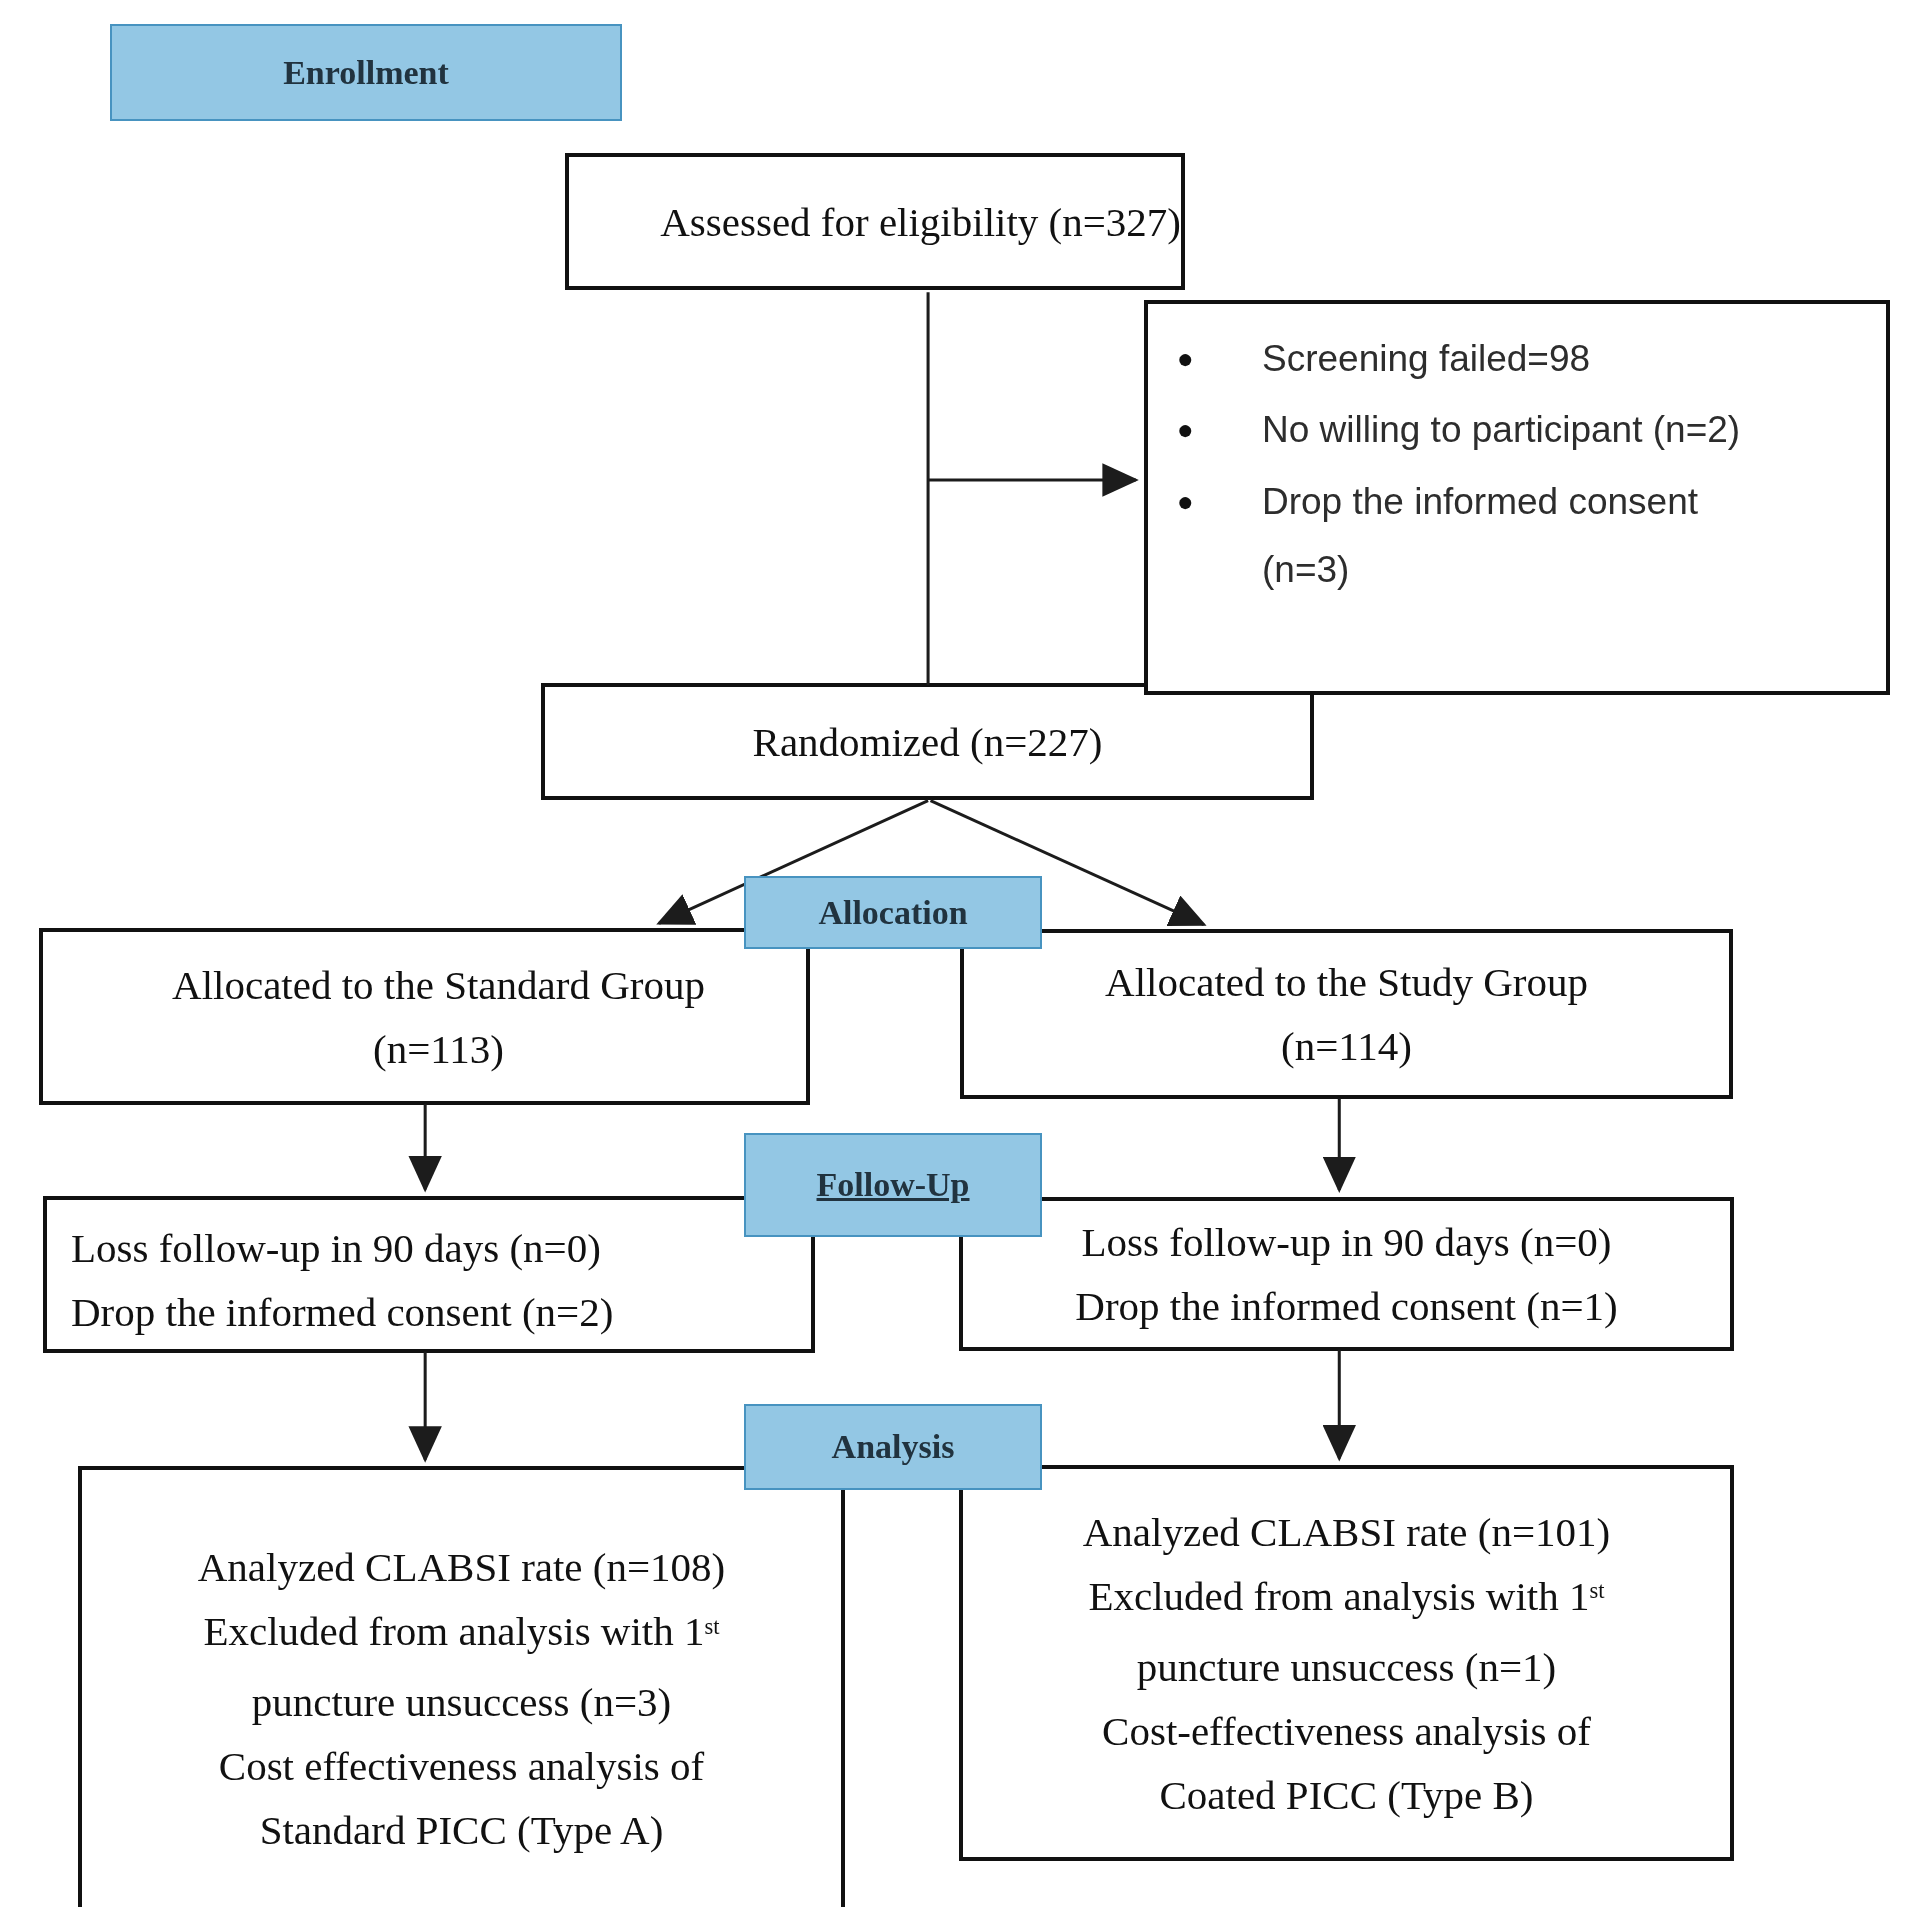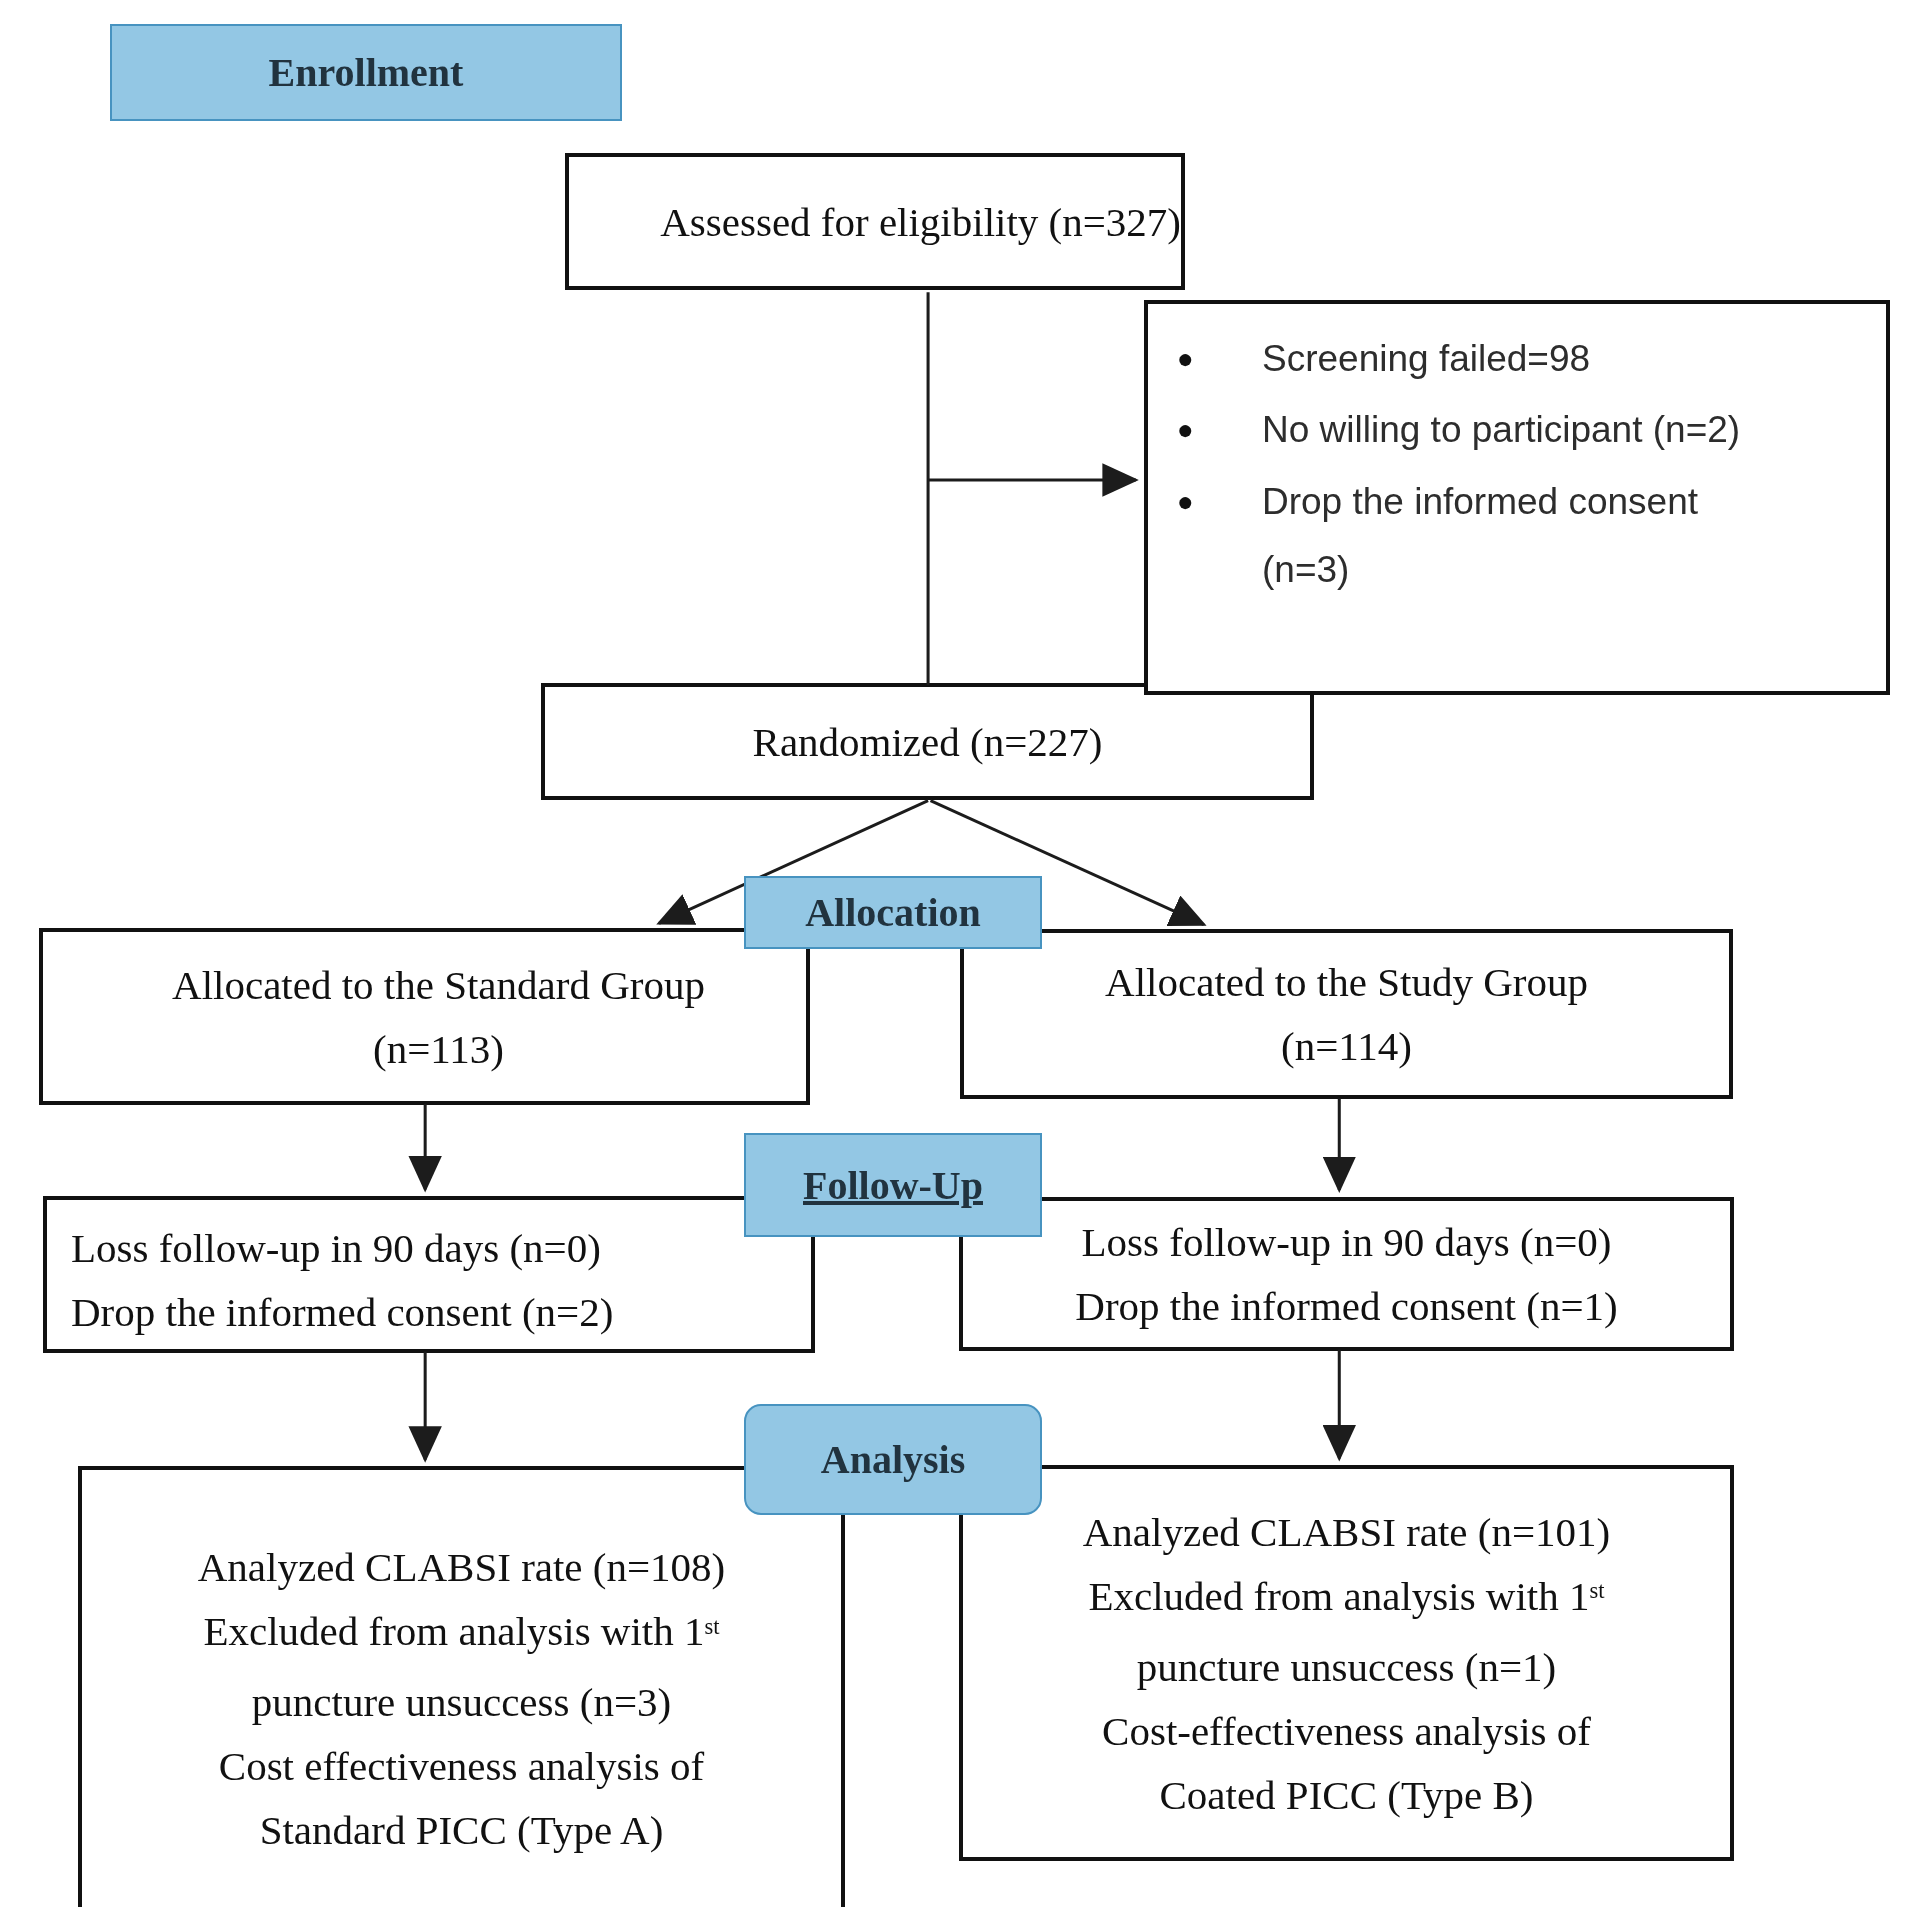--- a/index.html
+++ b/index.html
@@ -20,25 +20,25 @@
   #box-alloc-study{left:960px;top:929px;width:773px;height:170px;}
   #box-fu-standard{left:43px;top:1196px;width:772px;height:157px;
         align-items:flex-start;text-align:left;padding-left:24px;justify-content:flex-start;padding-top:16px;}
   #box-fu-study{left:959px;top:1197px;width:775px;height:154px;}
   #box-analysis-standard{left:43px;top:1466px;width:767px;height:465px;margin-left:35px;}
   #box-analysis-study{left:959px;top:1465px;width:775px;height:396px;}
 
   
   .stage{position:absolute;background:#93c7e4;border:2.4px solid #4793c0;box-sizing:border-box;
          display:flex;justify-content:center;align-items:center;
-         font-weight:bold;font-size:40px;color:#21333f;z-index:4;}
+         font-weight:bold;font-size:34px;color:#21333f;z-index:4;}
   #stage-enrollment{left:110px;top:24px;width:512px;height:97px;}
   #stage-allocation{left:744px;top:876px;width:298px;height:73px;}
   #stage-followup{left:744px;top:1133px;width:298px;height:104px;text-decoration:underline;}
-  #stage-analysis{left:744px;top:1404px;width:298px;height:111px;border-radius:17px;}
+  #stage-analysis{left:744px;top:1404px;width:298px;height:86px;}
 
   
   svg.flow{position:absolute;left:0;top:0;z-index:3;pointer-events:none;}
   svg.flow line{stroke:#1c1c1c;stroke-width:5;}
 
   
   .bullet-row{display:flex;align-items:flex-start;}
   .bullet-row + .bullet-row{margin-top:3.6px;}
   .bullet-mark{flex:0 0 85px;font-size:28px;line-height:68px;color:#111111;}
   .bullet-text{flex:0 1 auto;max-width:510px;}

